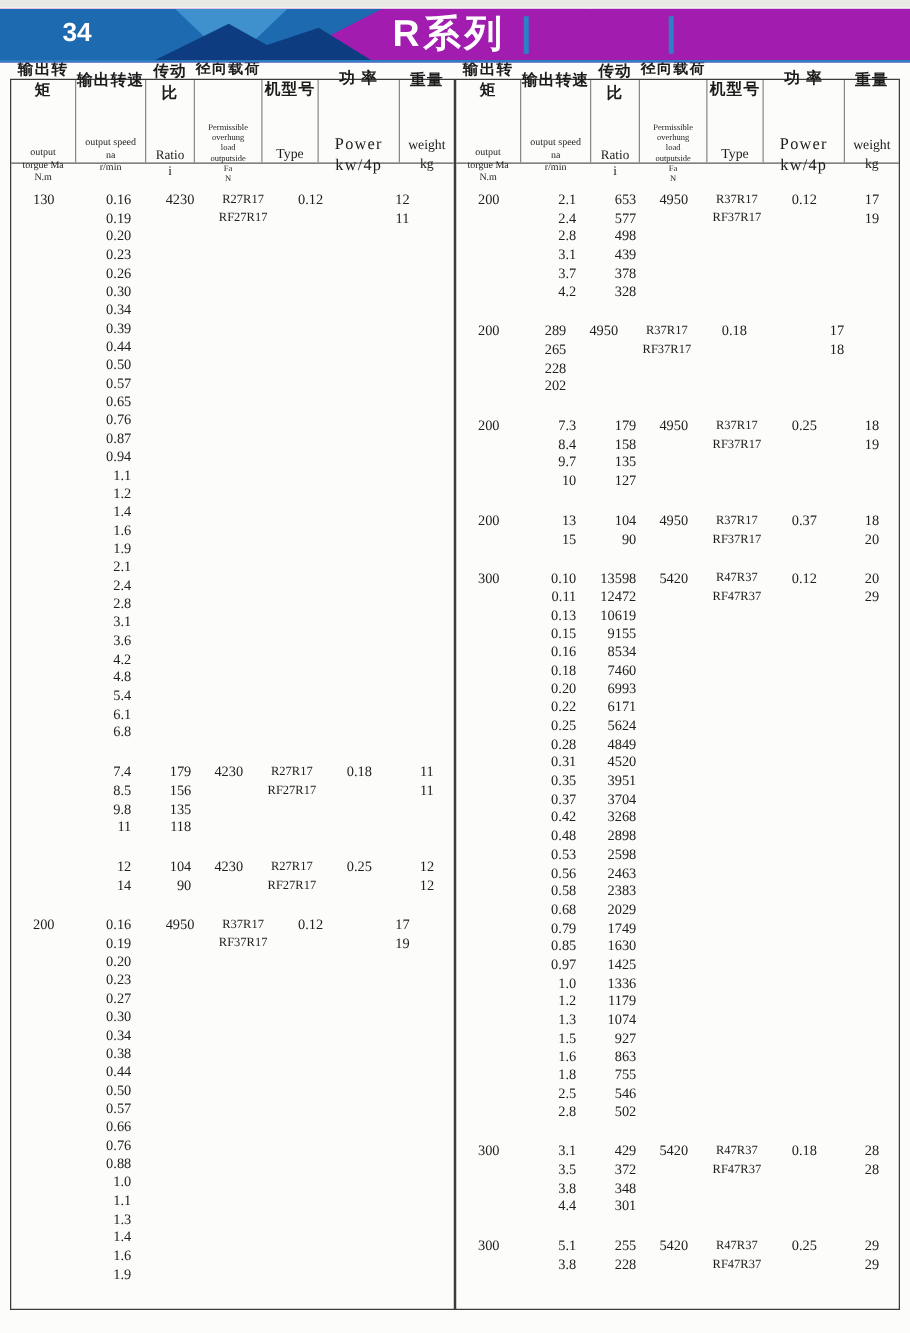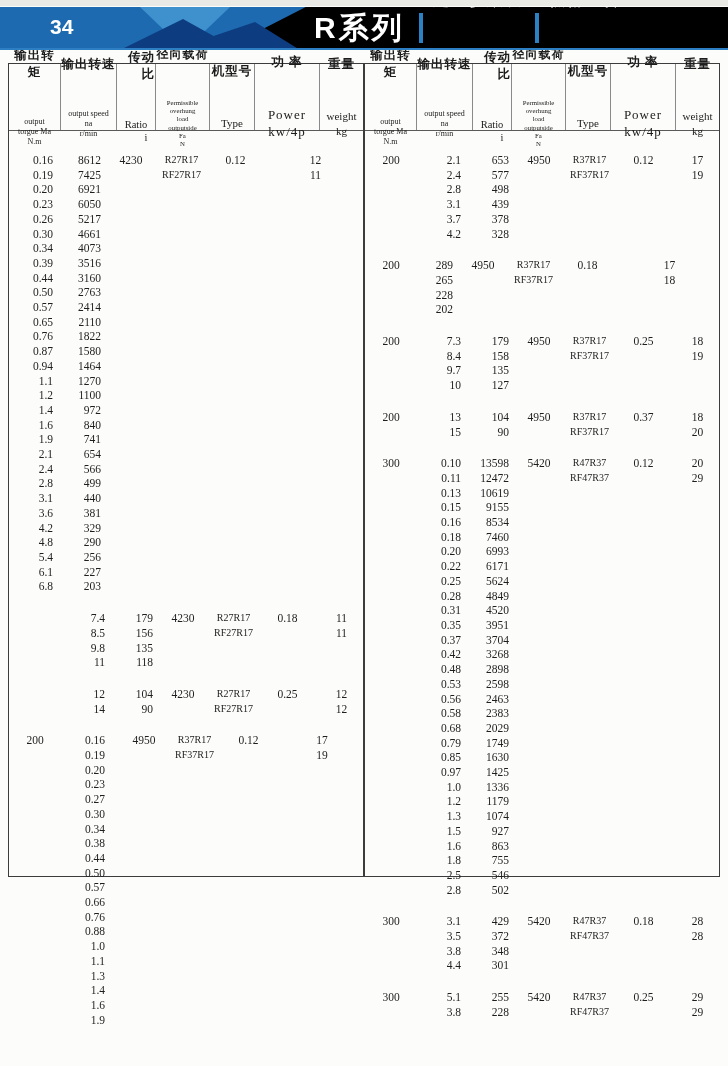--- a/index.html
+++ b/index.html
@@ -10,21 +10,21 @@
     font-family:"Liberation Serif","DejaVu Serif",serif;
     color:#222;
     overflow:hidden;
   }
   .top-strip { height:6px; width:100%; background:#e9e9e6; }
 
   
   .banner {
     position:relative; margin-top:1px;
     width:728px; height:43px;
-    background:#000000;
+    background:#a21caf;
     border-bottom:2px solid #2d7fc3;
     overflow:hidden;
   }
   .banner .band-blue {
     position:absolute; inset:0;
     background:#1d6ab1;
     clip-path:polygon(0 0, 42% 0, 31% 100%, 0 100%);
   }
   .banner .tri-light {
     position:absolute; left:140px; top:0; width:90px; height:43px;
@@ -54,35 +54,35 @@
   .v-bar.second { margin-left:12px; }
   .banner-section { line-height:1.1; }
   .banner-section .zh { font-size:16px; font-weight:bold; letter-spacing:2px; }
   .banner-section .en { font-size:11.5px; font-weight:bold;margin-top:43px; }
 
   
   .tables-wrap {
     display:flex; margin:13px 8px 0 8px; height:985px;
   }
   .sel-table {
-    width:356px; height:814px;
+    width:356px; height:985px;
     border:1.5px solid #3c3c3c;
     background:transparent;
   }
   .thead { display:flex; height:67px; border-bottom:1px solid #5a5a5a; }
   .th {
     border-right:1px solid #8a8a8a;
     display:flex; flex-direction:column; align-items:center; justify-content:center;
     text-align:center; color:#1c1c1c; padding:1px 0;
   }
   .th:last-child { border-right:none; }
   .th .zh { font-size:12.5px; font-weight:bold; letter-spacing:1px; white-space:pre-line; }
   .th .en { white-space:pre-line;margin-top:36px; }
 
-  .c1 { width:52px; } .c2 { width:56px; } .c3 { width:39px;text-align:right; }
+  .c1 { width:52px; } .c2 { width:56px; } .c3 { width:39px; }
   .c4 { width:54px; } .c5 { width:45px; } .c6 { width:65px; }
   .c7 { flex:1; }
 
   .th.c1 .en, .th.c2 .en { font-size:8px; line-height:1.25; }
   .th.c3 .en { font-size:10.5px; line-height:1.2; }
   .th.c4 .zh { font-size:12px; }
   .th.c4 .en { font-size:6.8px; line-height:1.18; }
   .th.c5 .en { font-size:11px; line-height:1.3; }
   .th.c6 .en { font-size:13px; line-height:1.25; letter-spacing:1px; }
   .th.c7 .en { font-size:11px; line-height:1.3; }
@@ -166,20 +166,21 @@
 kw/4p</div>
       </div>
       <div class="th c7">
         <div class="zh">重量</div>
         <div class="en">weight
 kg</div>
       </div>
     </div>
     <div class="tbody">
         <div class="block">
+          <div class="bcol c1">130</div>
           <div class="bcol c2">0.16
 0.19
 0.20
 0.23
 0.26
 0.30
 0.34
 0.39
 0.44
 0.50
@@ -196,50 +197,20 @@
 2.1
 2.4
 2.8
 3.1
 3.6
 4.2
 4.8
 5.4
 6.1
 6.8</div>
-          <div class="bcol c3">8612
-7425
-6921
-6050
-5217
-4661
-4073
-3516
-3160
-2763
-2414
-2110
-1822
-1580
-1464
-1270
-1100
-972
-840
-741
-654
-566
-499
-440
-381
-329
-290
-256
-227
-203</div>
           <div class="bcol c4">4230</div>
           <div class="bcol c5">R27R17
 RF27R17</div>
           <div class="bcol c6">0.12</div>
           <div class="bcol c7">12
 11</div>
         </div>
         <div class="block">
           <div class="bcol c1"></div>
           <div class="bcol c2">7.4

